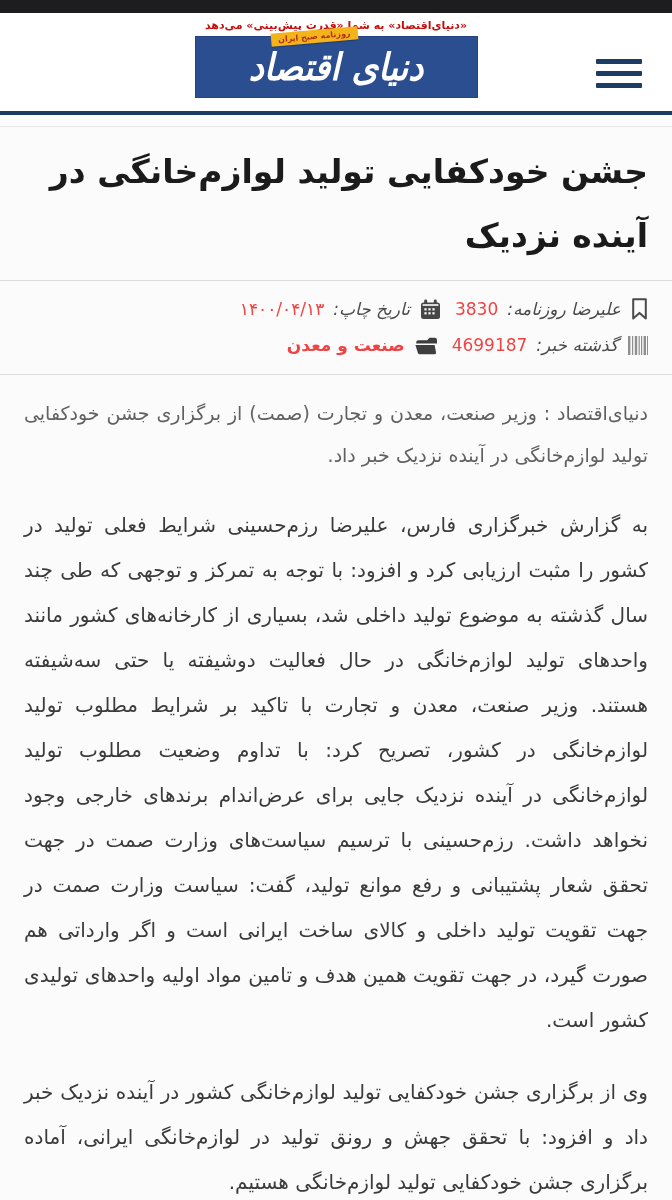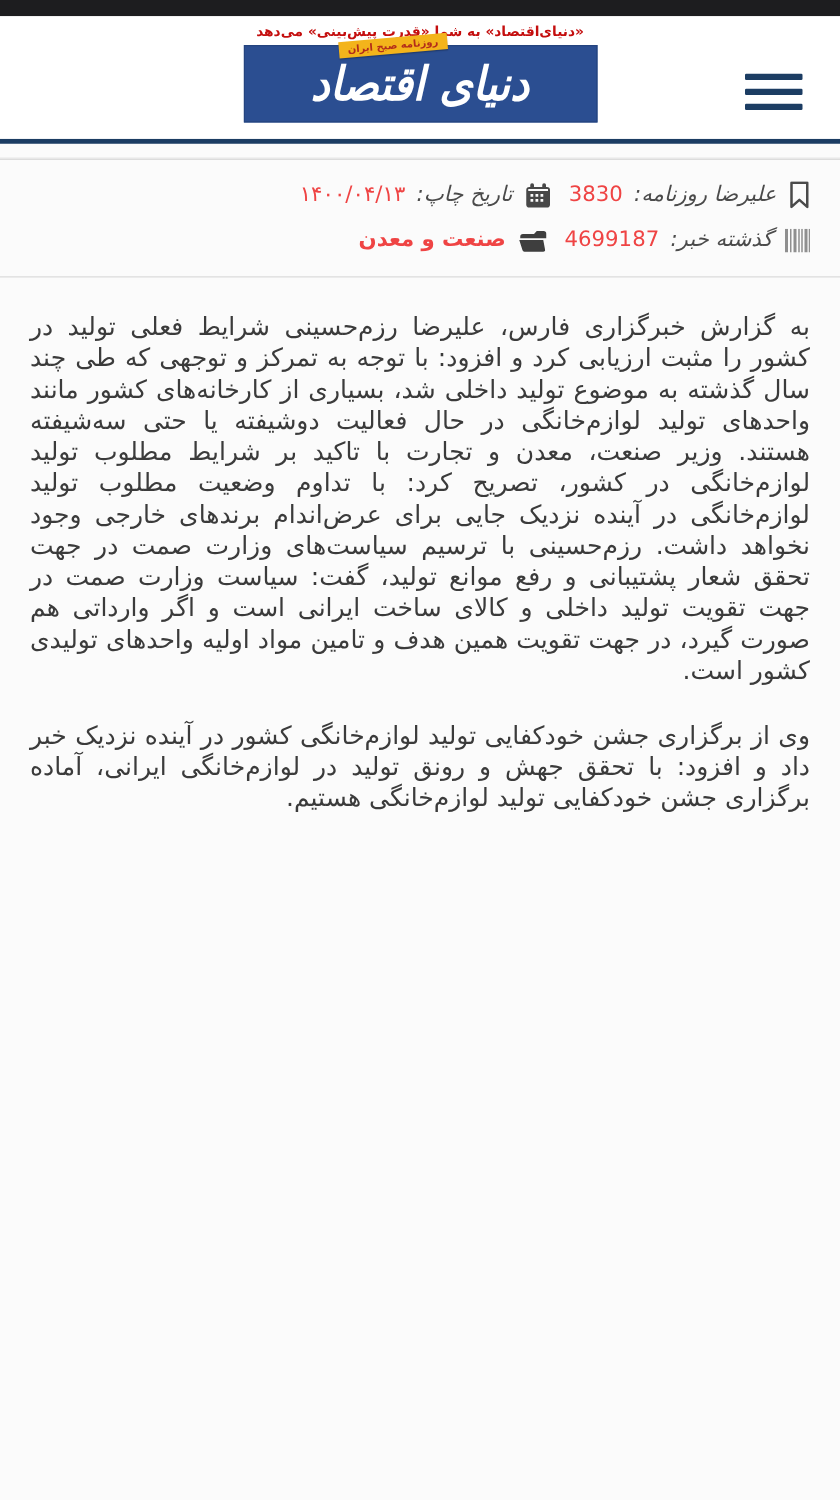--- a/index.html
+++ b/index.html
@@ -34,21 +34,21 @@
 
   .meta { padding:17px 0 19px; display:flex; flex-direction:column; gap:15px; }
   .meta-row { display:flex; align-items:center; font-size:17px; color:#4b4b4b; }
   .micon { display:inline-flex; align-items:center; margin-left:10px; }
   .micon.second { margin-right:14px; }
   .mlabel { margin-left:9px;font-style:italic; }
   .mvalue { color:#ef4444; }
   .mvalue.category { cursor:pointer;font-weight:bold; }
 
   p.lede { margin:17px 0 0; color:#616161; font-size:19px; line-height:42px; text-align:justify; }
-  p.body-p { margin:27px 0 0; color:#3b3b3b; font-size:20px; line-height:25px; text-align:justify; }
+  p.body-p { margin:27px 0 0; color:#3b3b3b; font-size:20px; line-height:45px; text-align:justify; }
 </style>
 </head>
 <body>
 
 <div class="screen">
 
   <div class="topbar"></div>
 
   <header>
     <div class="logo-wrap">
@@ -63,20 +63,21 @@
       <span class="bar"></span>
       <span class="bar"></span>
     </button>
   </header>
 
   <div class="navy-rule"></div>
   <div class="hairline"></div>
 
   <main class="content">
 
+    <h1 class="title">جشن خودکفایی تولید لوازم‌خانگی در آینده نزدیک</h1>
 
     <hr class="sep">
 
     <div class="meta">
       <div class="meta-row">
         <span class="micon">
           <svg width="17" height="22" viewBox="0 0 17 22">
               <path d="M2.2 1.2 h12.6 v19.3 l-6.3 -5.6 l-6.3 5.6 z" fill="none" stroke="#4a4a4a" stroke-width="2" stroke-linejoin="round"></path>
             </svg>
         </span>
@@ -123,19 +124,20 @@
             <path d="M1 4 a2.2 2.2 0 0 1 2.2 -2.2 h5.4 l2.2 2.4 h8.8 a2.2 2.2 0 0 1 2.2 2.2 v1.2 h-20.8 z" fill="#3e3e3e"></path>
             <path d="M3.4 9 h19.2 l-2.6 8.2 a1.6 1.6 0 0 1 -1.5 1.1 h-15 a1.6 1.6 0 0 1 -1.5 -2 z" fill="#3e3e3e"></path>
           </svg>
         </span>
         <span class="mvalue category">صنعت و معدن</span>
       </div>
     </div>
 
     <hr class="sep">
 
+    <p class="lede">دنیای‌اقتصاد : وزیر صنعت، معدن و تجارت (صمت) از برگزاری جشن خودکفایی تولید لوازم‌خانگی در آینده نزدیک خبر داد.</p>
 
     <p class="body-p">به گزارش خبرگزاری فارس، علیرضا رزم‌حسینی شرایط فعلی تولید در کشور را مثبت ارزیابی کرد و افزود: با توجه به تمرکز و توجهی که طی چند سال گذشته به موضوع تولید داخلی شد، بسیاری از کارخانه‌های کشور مانند واحدهای تولید لوازم‌خانگی در حال فعالیت دوشیفته یا حتی سه‌شیفته هستند. وزیر صنعت، معدن و تجارت با تاکید بر شرایط مطلوب تولید لوازم‌خانگی در کشور، تصریح کرد: با تداوم وضعیت مطلوب تولید لوازم‌خانگی در آینده نزدیک جایی برای عرض‌اندام برندهای خارجی وجود نخواهد داشت. رزم‌حسینی با ترسیم سیاست‌های وزارت صمت در جهت تحقق شعار پشتیبانی و رفع موانع تولید، گفت: سیاست وزارت صمت در جهت تقویت تولید داخلی و کالای ساخت ایرانی است و اگر وارداتی هم صورت گیرد، در جهت تقویت همین هدف و تامین مواد اولیه واحدهای تولیدی کشور است.</p>
 
     <p class="body-p">وی از برگزاری جشن خودکفایی تولید لوازم‌خانگی کشور در آینده نزدیک خبر داد و افزود: با تحقق جهش و رونق تولید در لوازم‌خانگی ایرانی، آماده برگزاری جشن خودکفایی تولید لوازم‌خانگی هستیم.</p>
 
   </main>
 </div>
 
 </body></html>

